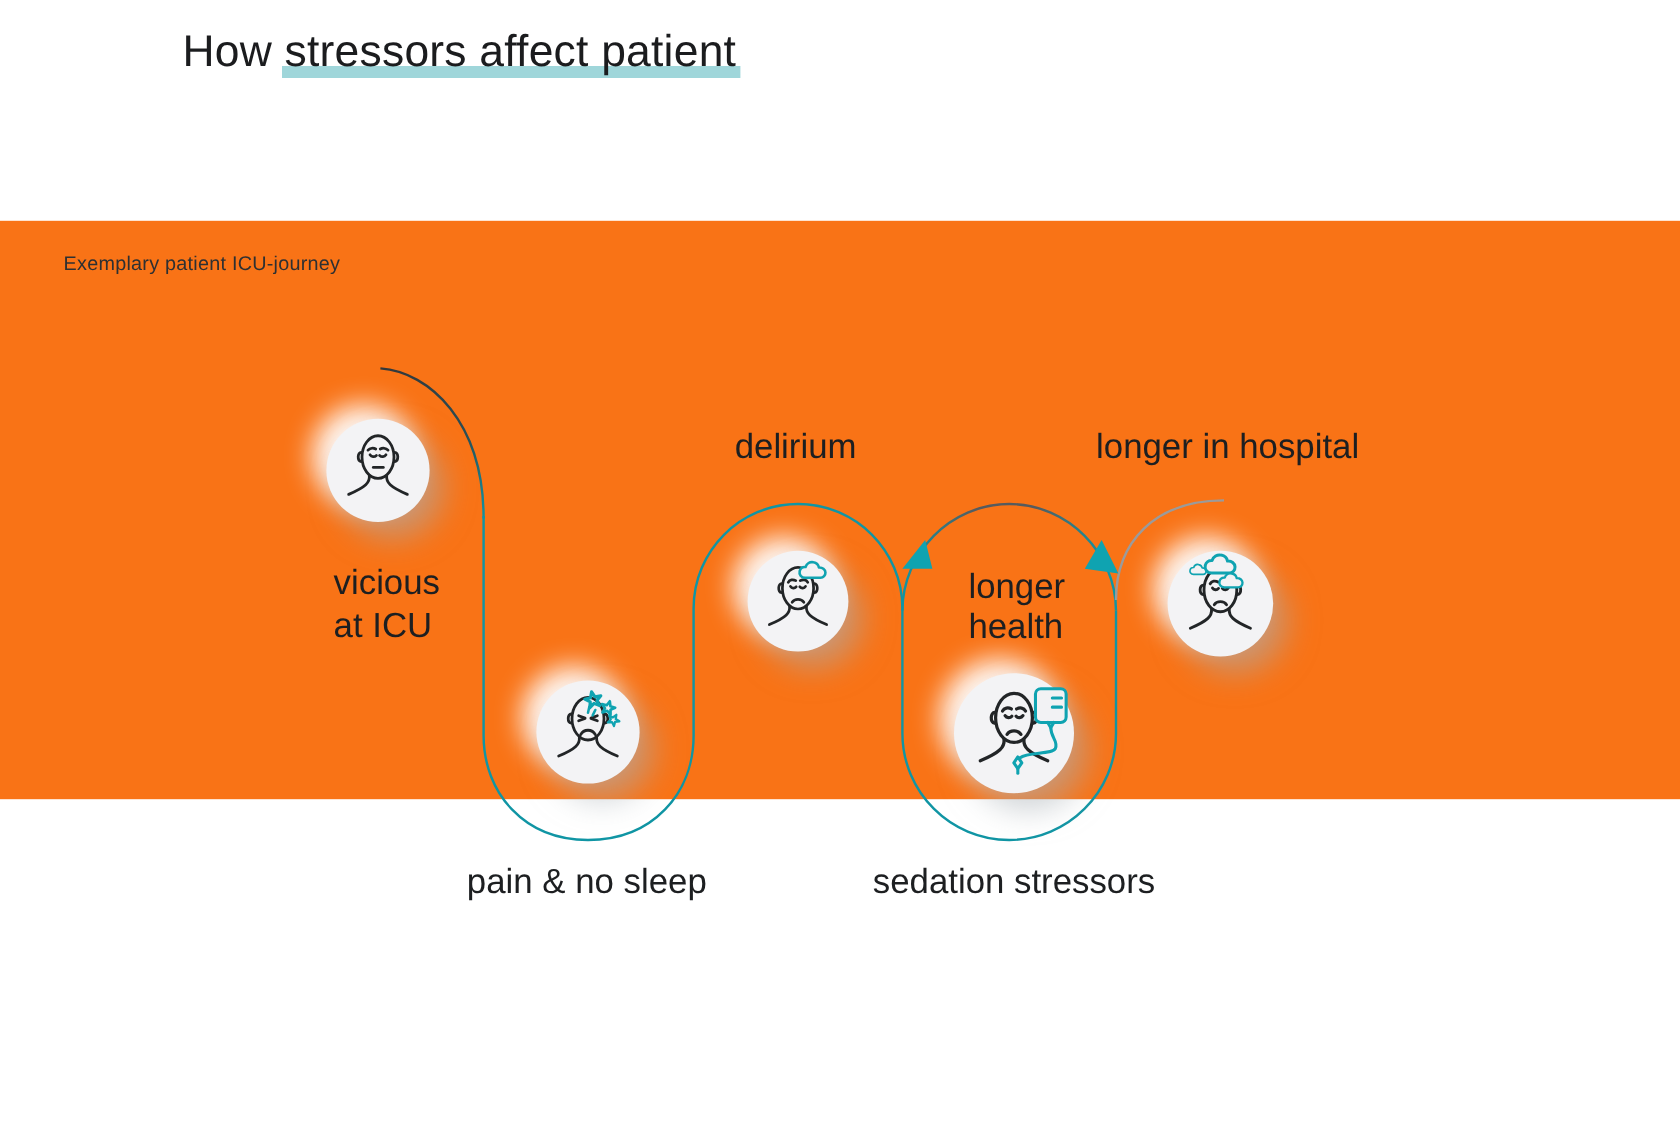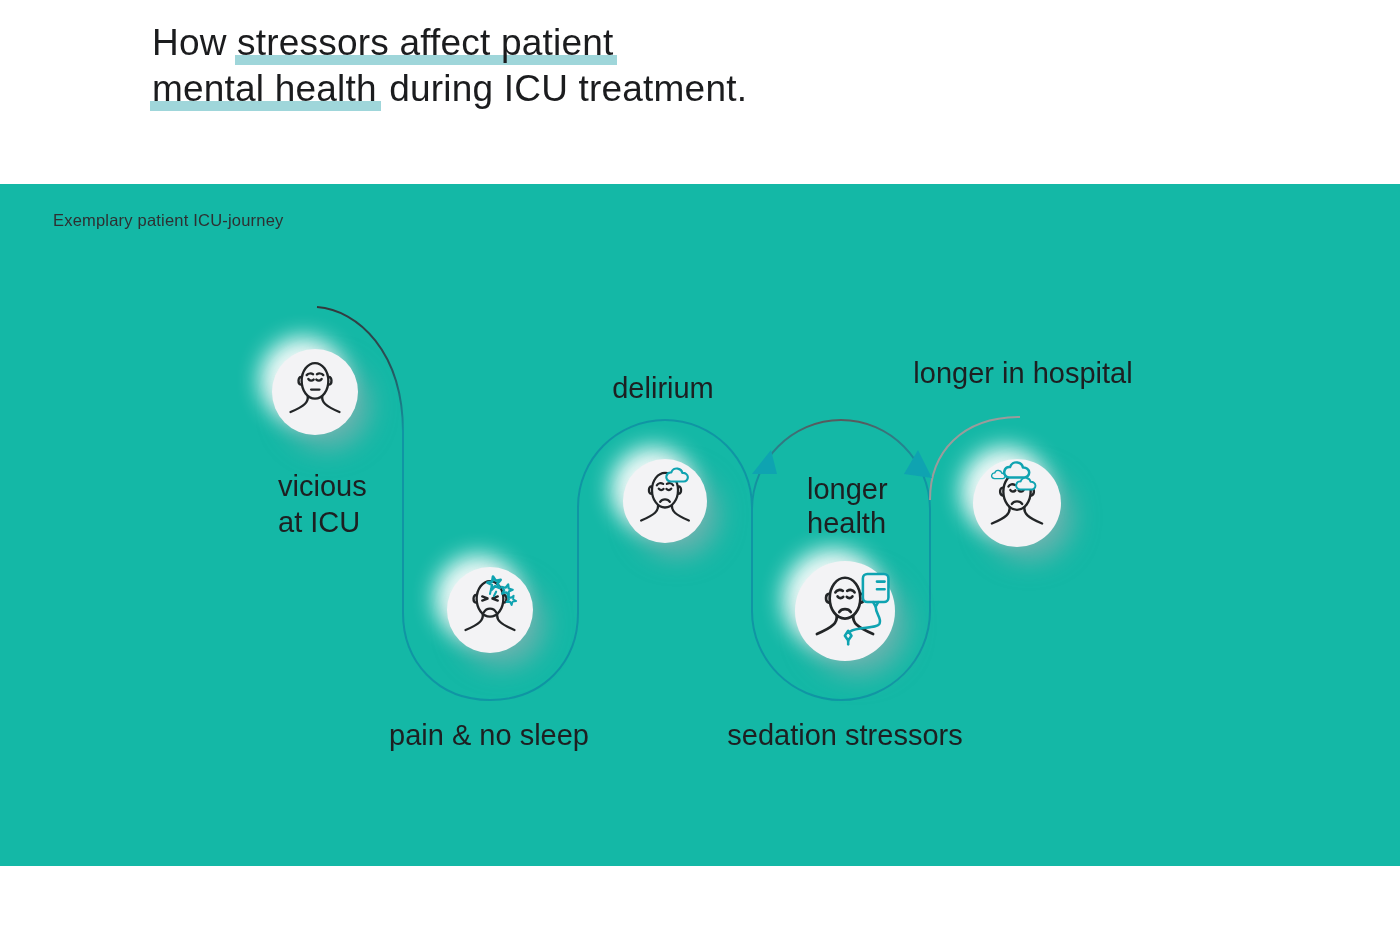--- a/index.html
+++ b/index.html
@@ -7,60 +7,59 @@
           font-family:"Liberation Sans", sans-serif;color:#1D1F21;}
 
   
   .title{position:absolute;left:152px;top:20px;margin:0;font-size:37px;line-height:46px;
          font-weight:400;letter-spacing:0.2px;color:#1B1C1E;}
   .t-line{display:block;white-space:nowrap;}
   .hl{background:linear-gradient(#9FD6DA,#9FD6DA) no-repeat left 100%/100% 10px;
       padding:0 4px 2px 2px;margin:16px -2px;}
 
   
-  .panel{position:absolute;left:0;top:184px;width:1400px;height:682px;background:#14b8a6;}
+  .panel{position:absolute;left:0;top:184px;width:1400px;height:482px;background:#f97316;}
   .caption{position:absolute;left:53px;top:27px;font-size:16.5px;letter-spacing:0.2px;color:#2E3032;}
 
   
   .path-svg{position:absolute;left:0;top:0;width:1400px;height:682px;}
   .path-svg path{fill:none;stroke-width:2;}
 
   
   .node{position:absolute;border-radius:50%;background:#F3F3F5;
         box-shadow:12px 14px 26px rgba(168,174,180,0.55), -12px -12px 22px rgba(255,255,255,0.95);
         display:flex;align-items:center;justify-content:center;}
   .node svg{overflow:visible;}
   .face{stroke:#222527;stroke-width:2.1;fill:none;stroke-linecap:round;stroke-linejoin:round;}
   .teal{stroke:#0FA3B1;fill:none;stroke-linecap:round;stroke-linejoin:round;}
 
   
   .lbl{position:absolute;font-size:29px;line-height:36px;color:#1D1F21;}
   .lbl.center{transform:translateX(-50%);white-space:nowrap;}
   .lbl-arrival{left:278px;top:284px;}
   .lbl-pain{left:489px;top:533px;}
-  .lbl-delirium{left:663px;top:171px;margin-top:15px;}
+  .lbl-delirium{left:663px;top:171px;}
   .lbl-sedation{left:845px;top:533px;}
   .lbl-vicious{left:807px;top:288px;line-height:34px;}
   .lbl-longer{left:1023px;top:171px;}
 </style>
 </head>
 <body>
 
 <div class="screen">
 
   <svg width="0" height="0" style="position:absolute">
     <defs>
       <path id="star5" d="M0,-5 L1.35,-1.65 L4.9,-1.55 L2.05,0.7 L3,4.1 L0,2.05 L-3,4.1 L-2.05,0.7 L-4.9,-1.55 L-1.35,-1.65 Z"></path>
       <path id="cloud9" d="M-9.5,6 C-12.6,6 -14.3,3.4 -13.7,0.9 C-13.2,-1.1 -11.4,-2.5 -9.2,-2.3 C-8.4,-4.9 -5.8,-6.5 -3.1,-5.9 C-1,-5.5 0.7,-3.9 1.1,-1.9 C3.7,-2.2 6,-0.3 6.1,1.9 C6.2,4.1 4.5,6 2.3,6 Z"></path>
     </defs>
   </svg>
 
   <h1 class="title">
     <span class="t-line"><span>How </span><span class="hl">stressors affect patient</span></span>
-    <span class="t-line"><span class="hl">mental health</span><span> during ICU treatment.</span></span>
   </h1>
 
   <section class="panel">
 
     <div class="caption">Exemplary patient ICU-journey</div>
 
     <svg class="path-svg" viewBox="0 0 1400 682">
       <defs>
         <linearGradient id="gradStart" gradientUnits="userSpaceOnUse" x1="320" y1="123" x2="403" y2="250">
           <stop offset="0" stop-color="#33383B"></stop>

